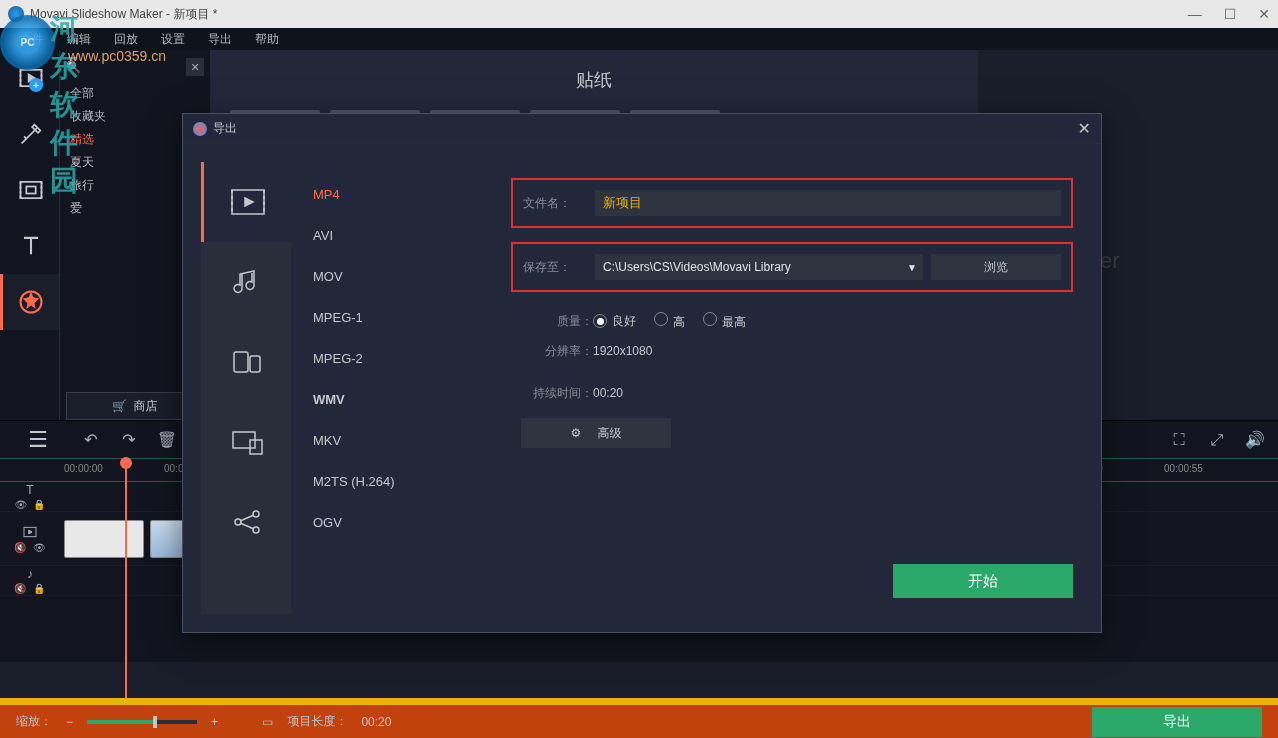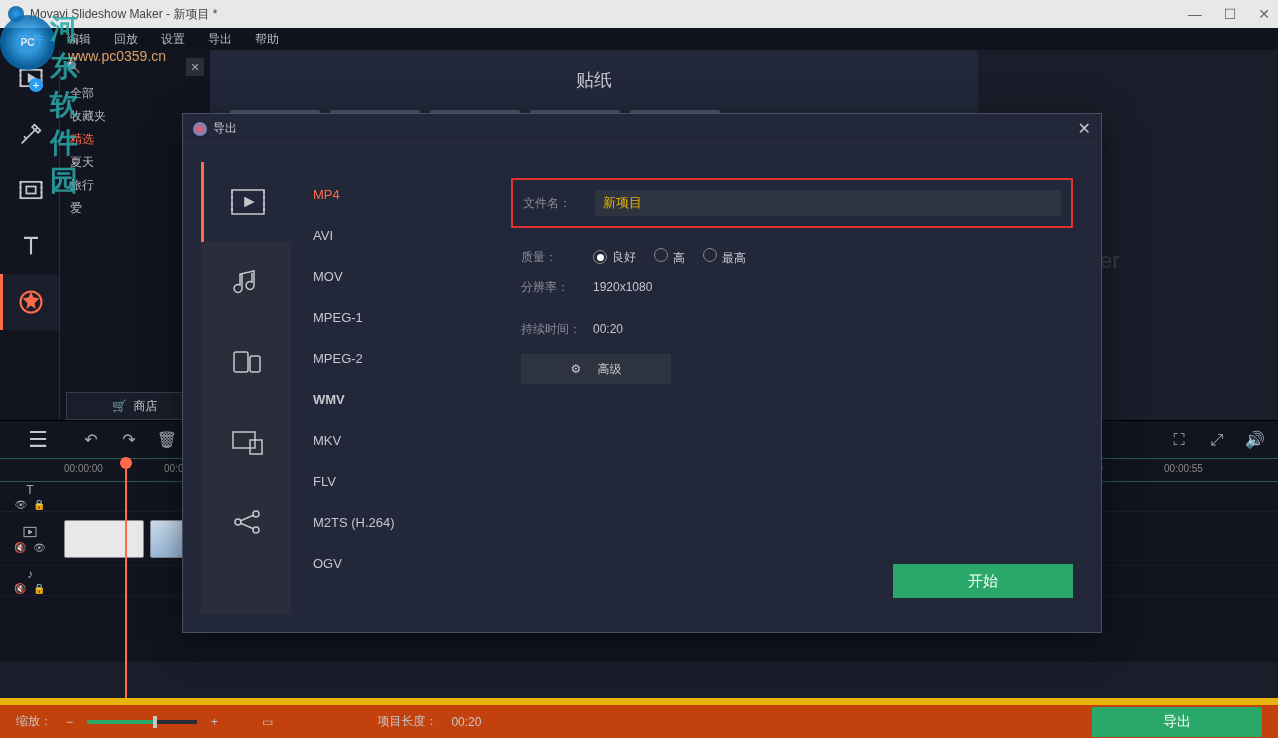--- a/index.html
+++ b/index.html
@@ -89,21 +89,21 @@
 .format-item.bold { font-weight: bold; }
 
 .export-form { flex:1; padding: 16px 10px 10px 20px; font-size: 12px; position: relative; }
 .highlight-box { border: 2px solid #e03030; padding: 8px 10px; margin-bottom: 14px; }
 .form-row { display:flex; align-items:center; height: 30px; }
 .form-row .label { width: 72px; color: #8a8d98; }
 .form-row input[type=text] { flex:1; height: 26px; background: #2e3340; border: none; color: #eab308; padding: 0 8px; font-size: 13px; }
 .form-row .path-select { flex:1; height:26px; background:#2e3340; color:#e0e2e6; display:flex; align-items:center; padding:0 8px; font-size:12px; position:relative; }
 .form-row .path-select .arrow { position:absolute; right:6px; font-size:10px; }
 .form-row .browse-btn { width: 130px; height: 26px; background: #2e3340; margin-left: 8px; display:flex; align-items:center; justify-content:center; cursor:pointer; }
-.inline-rows { padding-left: 10px; }
+.inline-rows { padding-left: 10px; text-align: right; }
 .form-row .radio-group { display:flex; gap: 18px; align-items:center; }
 .radio { width:14px; height:14px; border:1px solid #888; border-radius:50%; display:inline-flex; align-items:center; justify-content:center; margin-right:5px; }
 .radio.checked::after { content:''; width:7px; height:7px; background:#fff; border-radius:50%; }
 .adv-btn { width:150px; height:30px; background:#2e3340; display:flex; align-items:center; justify-content:center; gap:16px; cursor:pointer; margin-top:10px; margin-left:10px; }
 .start-btn { position:absolute; bottom:16px; right:10px; width:180px; height:34px; background:#2aa86a; color:#fff; display:flex; align-items:center; justify-content:center; font-size:15px; cursor:pointer; }
 
 .plus-badge { width:14px; height:14px; border-radius:50%; background:#2a9df4; color:#fff; font-size:11px; display:inline-flex; align-items:center; justify-content:center; position:absolute; margin-left:-8px; margin-top:10px; }
 
 </style>
 </head>
@@ -262,21 +262,21 @@
 
 <div class="bottombar">
   <span>缩放：</span>
   <span>−</span>
   <div class="slider">
       <div class="fill"></div>
       <div class="knob"></div>
     </div>
   <span>+</span>
   <span style="margin-left:30px">▭</span>
-  <span style="margin-left:90px">项目长度：</span>
+  <span style="">项目长度：</span>
   <span>00:20</span>
   <div class="export-btn">导出</div>
 </div>
 
 <div class="dialog-backdrop">
   <div class="dialog-title">
     <div class="dlogo"></div>
     <span>导出</span>
     <span class="dclose">✕</span>
   </div>
@@ -318,30 +318,39 @@
     </div>
 
     <div class="format-list">
       <div class="format-item sel">MP4</div>
       <div class="format-item">AVI</div>
       <div class="format-item">MOV</div>
       <div class="format-item">MPEG-1</div>
       <div class="format-item">MPEG-2</div>
       <div class="format-item bold">WMV</div>
       <div class="format-item">MKV</div>
-      <div class="format-item">FLV</div>
       <div class="format-item">M2TS (H.264)</div>
       <div class="format-item">OGV</div>
     </div>
 
     <div class="export-form">
       <div class="highlight-box">
         <div class="form-row">
           <span class="label">文件名：</span>
           <input type="text" value="新项目" style="">
+        </div>
+      </div>
+      <div class="highlight-box">
+        <div class="form-row">
+          <span class="label">保存至：</span>
+          <div class="path-select">
+            <span>C:\Users\CS\Videos\Movavi Library</span>
+            <span class="arrow">▼</span>
+          </div>
+          <div class="browse-btn">浏览</div>
         </div>
       </div>
       <div class="inline-rows">
         <div class="form-row" style="margin-top:14px">
           <span class="label">质量：</span>
           <div class="radio-group">
             <label><span class="radio checked"></span><span>良好</span></label>
             <label><span class="radio"></span><span>高</span></label>
             <label><span class="radio"></span><span>最高</span></label>
           </div>

